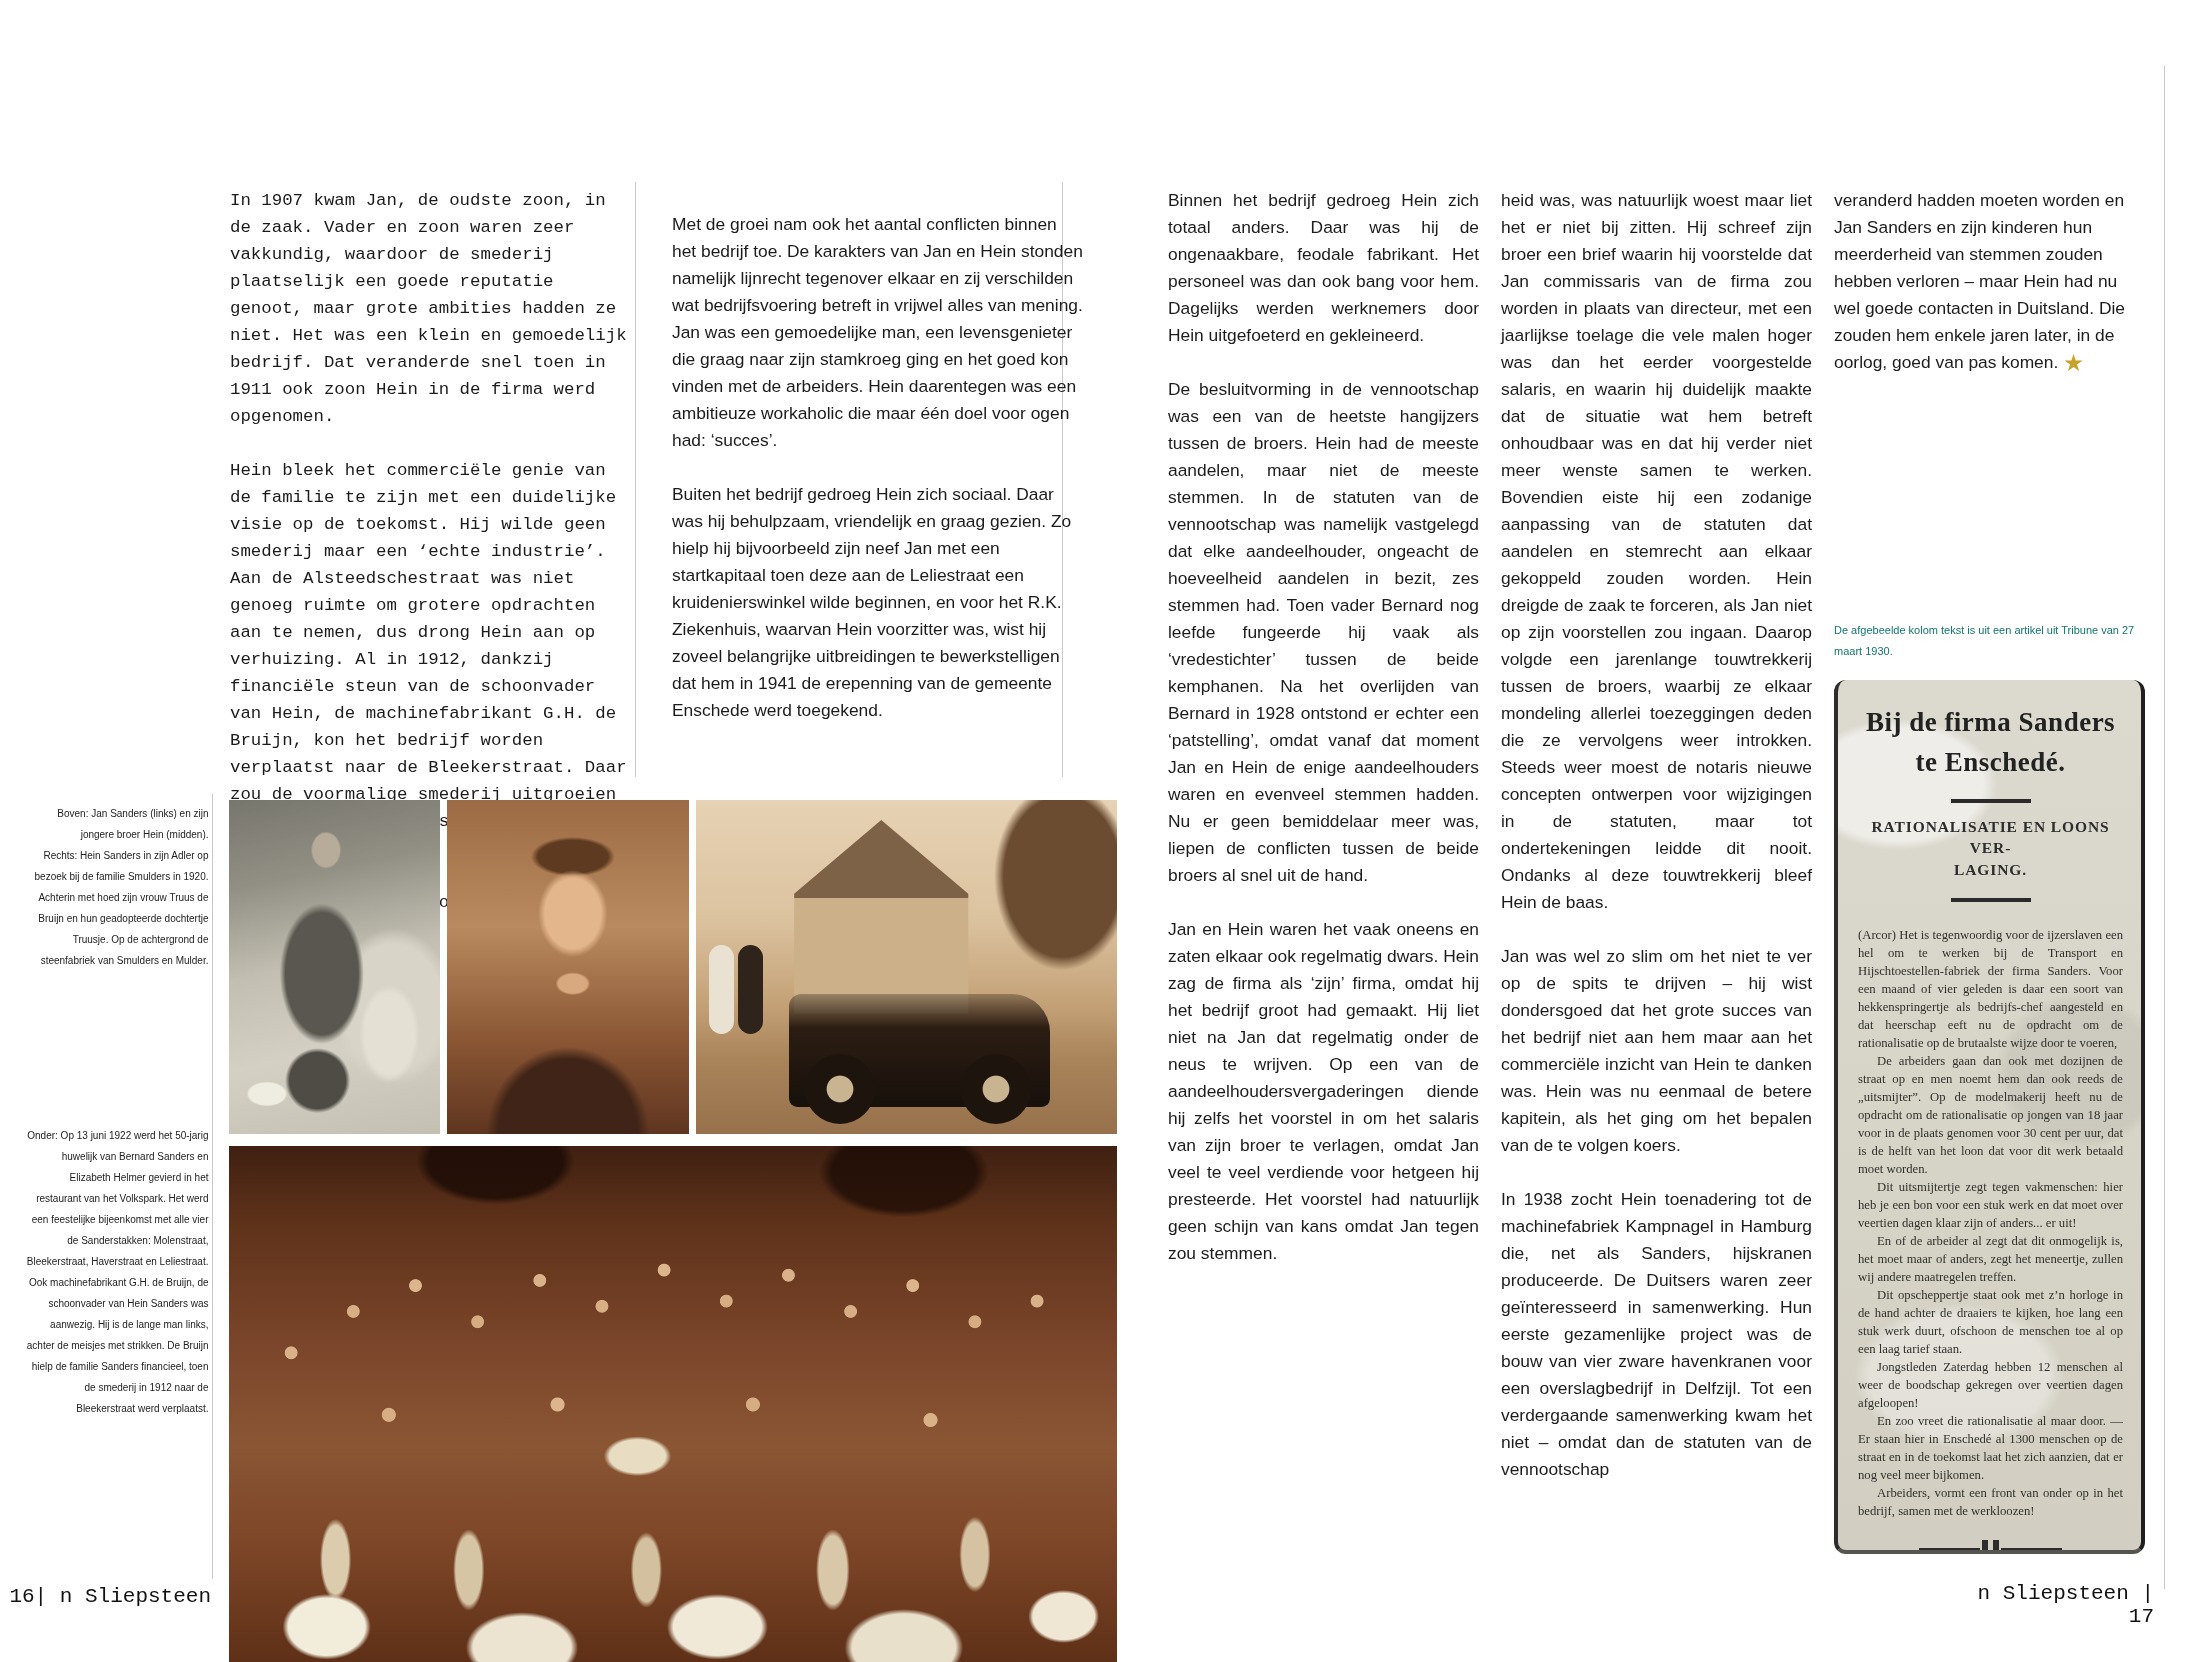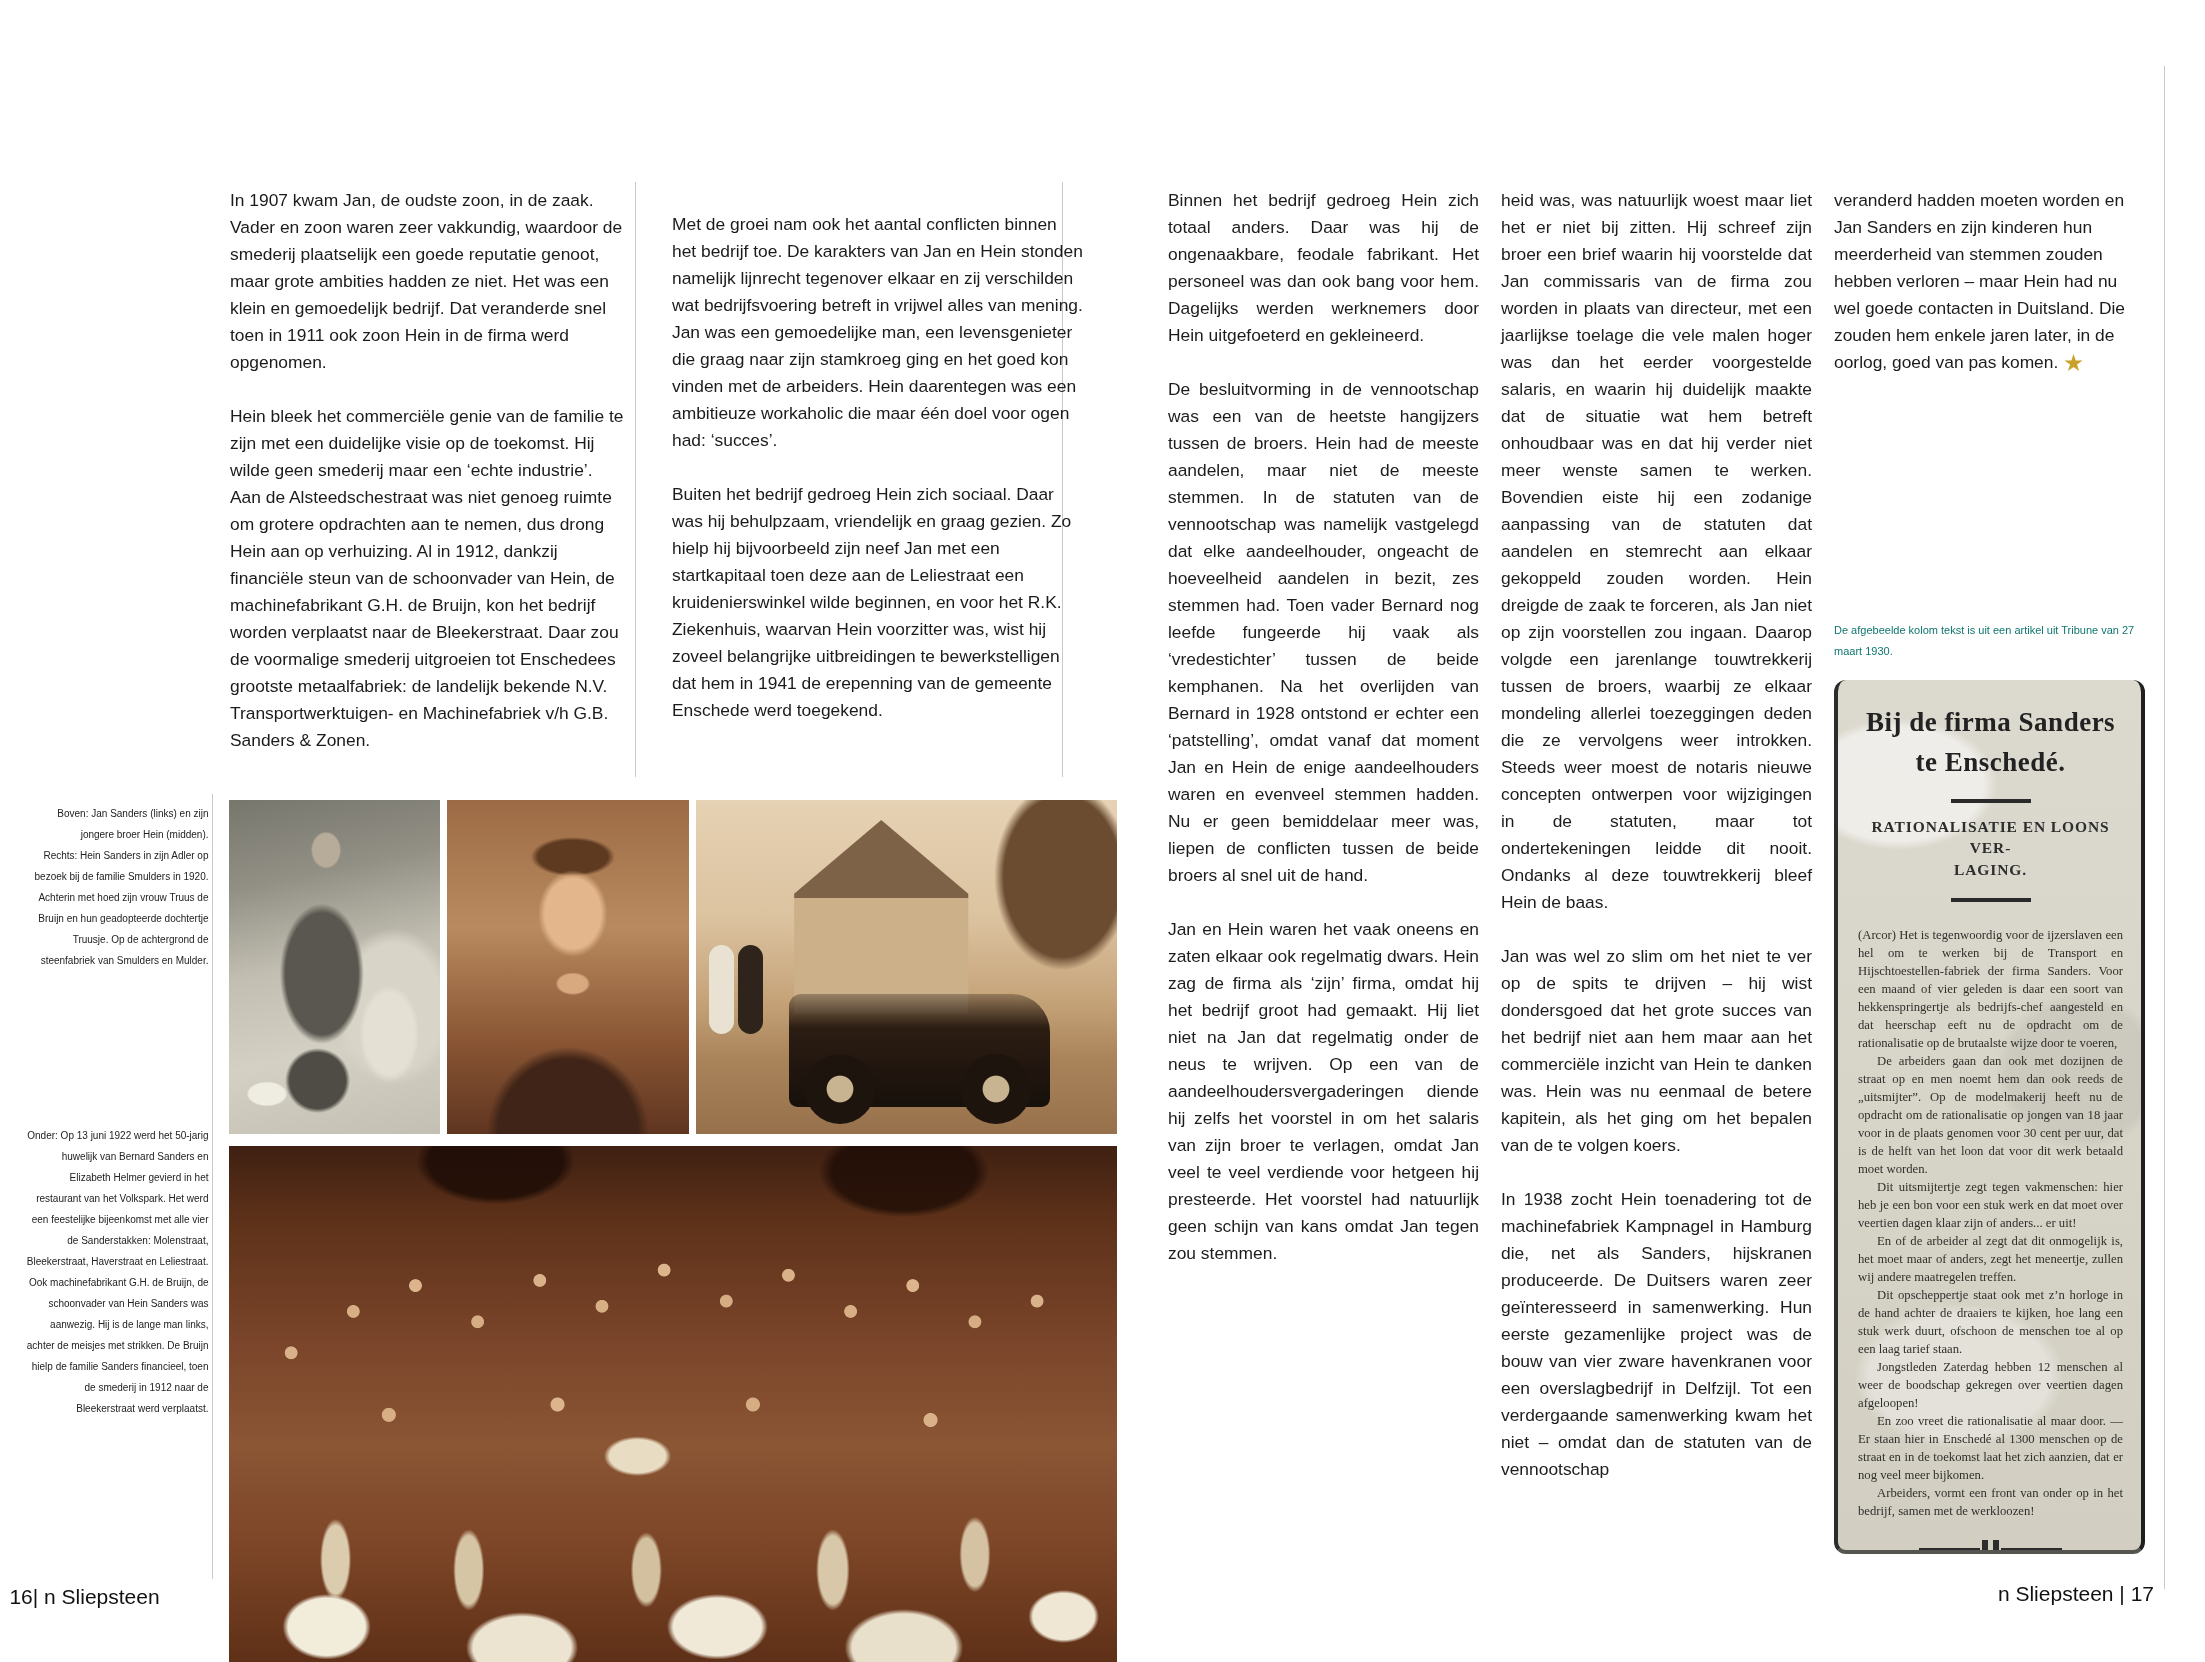--- a/index.html
+++ b/index.html
@@ -9,21 +9,21 @@
   
   .vrule{position:absolute;width:0.9px;background:#c9c9c9;}
   #rule-caption{left:212px;top:794px;height:785px;}
   #rule-col12{left:635px;top:182px;height:595px;}
   #rule-col2r{left:1062px;top:182px;height:595px;}
   #rule-pageedge{left:2164px;top:66px;height:1523px;}
 
   
   .col{position:absolute;top:187px;font-size:17.4px;line-height:27px;color:#1b1b1b;}
   .col p{margin:0 0 27px 0;}
-  #colL1{left:230px;width:397px;}
+  #colL1{left:230px;width:397px;font-family:Liberation Mono, monospace;}
   #colL2{left:672px;width:411px;margin-top:24px;}
 
   
   .caption{position:absolute;left:23.5px;width:185px;text-align:right;font-size:10px;line-height:21px;color:#222;}
   .caption p{margin:0;}
   #cap-top{top:803px;}
   #cap-bottom{top:1125px;}
 
   
   .rcol{position:absolute;top:187px;width:311px;font-size:17.4px;line-height:27px;text-align:justify;}
@@ -51,21 +51,21 @@
   .clip-subhead{font-weight:bold;font-size:15.5px;line-height:21.6px;text-align:center;letter-spacing:0.9px;color:#2d2d2d;}
   .clip-body{margin-top:24.4px;font-size:12.7px;line-height:18px;text-align:justify;color:#30302c;}
   .clip-body p{margin:0;text-indent:19px;}
   .clip-body p.first{text-indent:0;}
   .clip-ornament{margin:20px auto 0 auto;display:flex;align-items:center;justify-content:center;}
   .orn-thin{width:52px;height:2.8px;background:#2c2c2c;}
   .orn-thick{width:61px;height:5.6px;background:#2c2c2c;}
   .orn-bar{width:6.1px;height:21.6px;background:#2c2c2c;margin:0 2.3px;}
 
   
-  .footer{position:absolute;font-family:Liberation Sans, sans-serif;font-size:21px;color:#111;}
+  .footer{position:absolute;font-family:Liberation Mono, monospace;font-size:21px;color:#111;}
   #footer-left{left:9.4px;top:1585px;}
   #footer-right{left:1948px;top:1582px;width:206px;text-align:right;}
 
   
   .photo{position:absolute;overflow:hidden;}
   #photo1{left:229px;top:800px;width:211px;height:334px;
     background-color:#c7c3b8;
     background-image:
       radial-gradient(ellipse 33px 20px at 18% 88%, #efece2 0 55%, rgba(0,0,0,0) 62%),
       radial-gradient(ellipse 24.4px 30px at 46% 15%, #b7ab99 0 55%, rgba(0,0,0,0) 62%),

